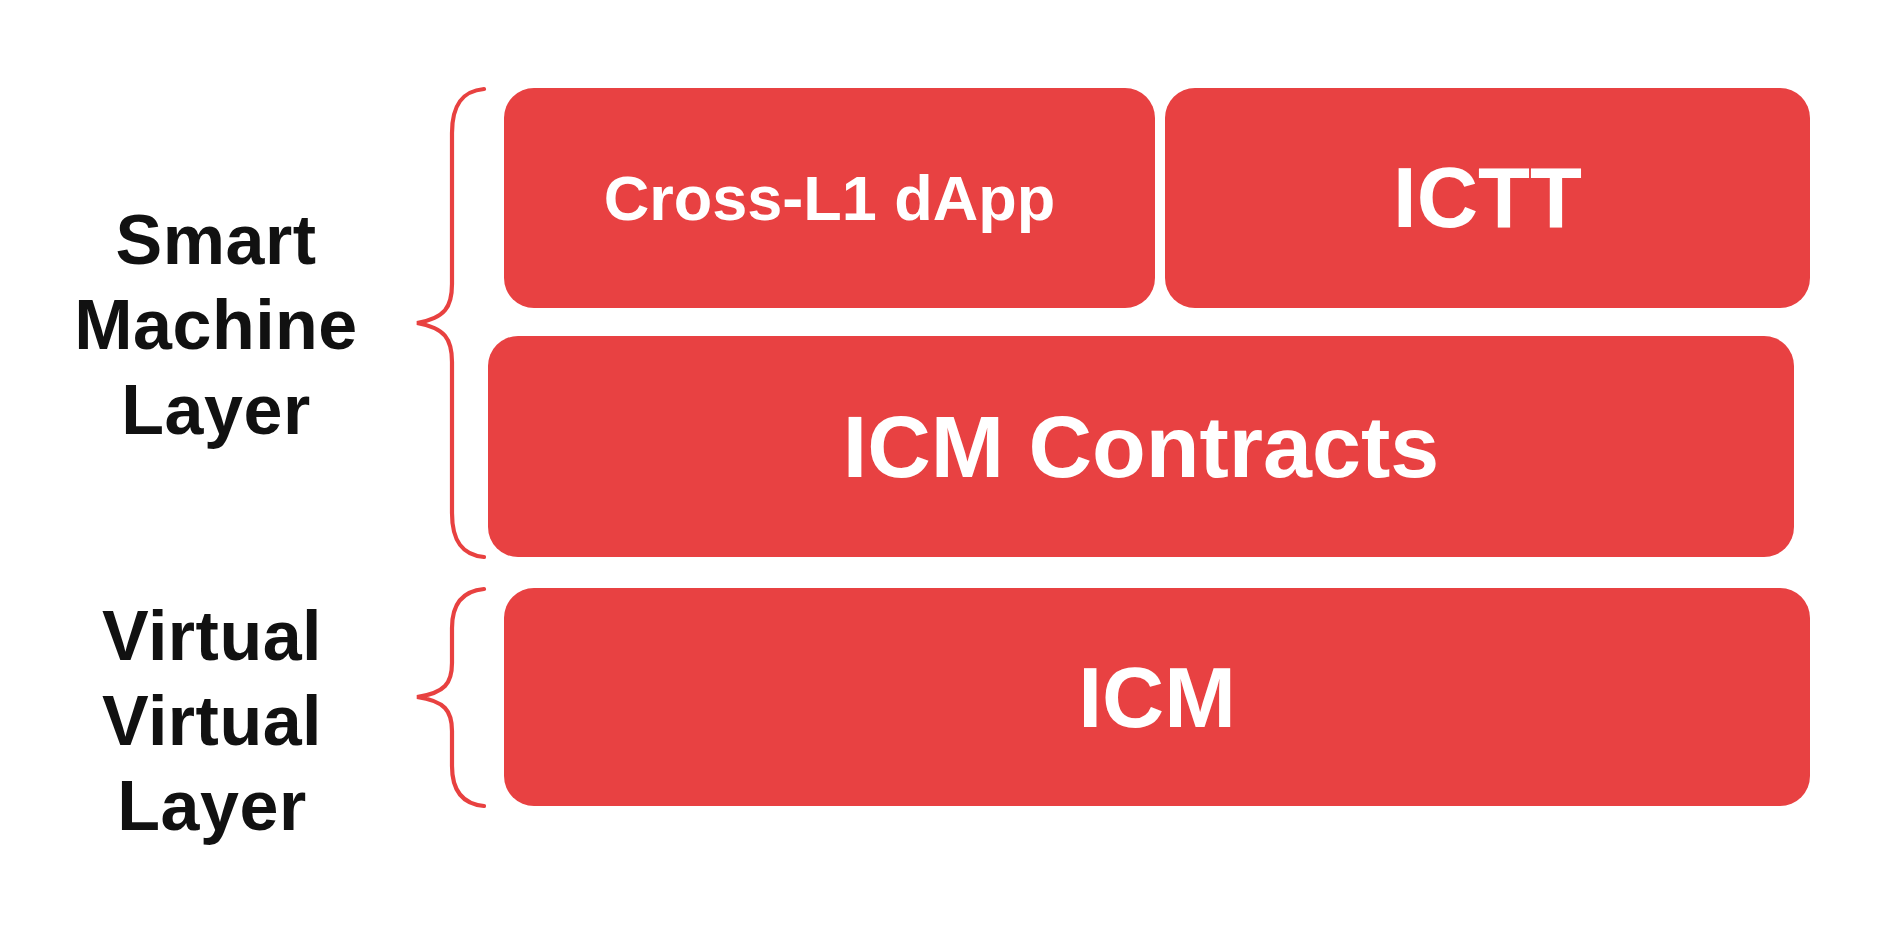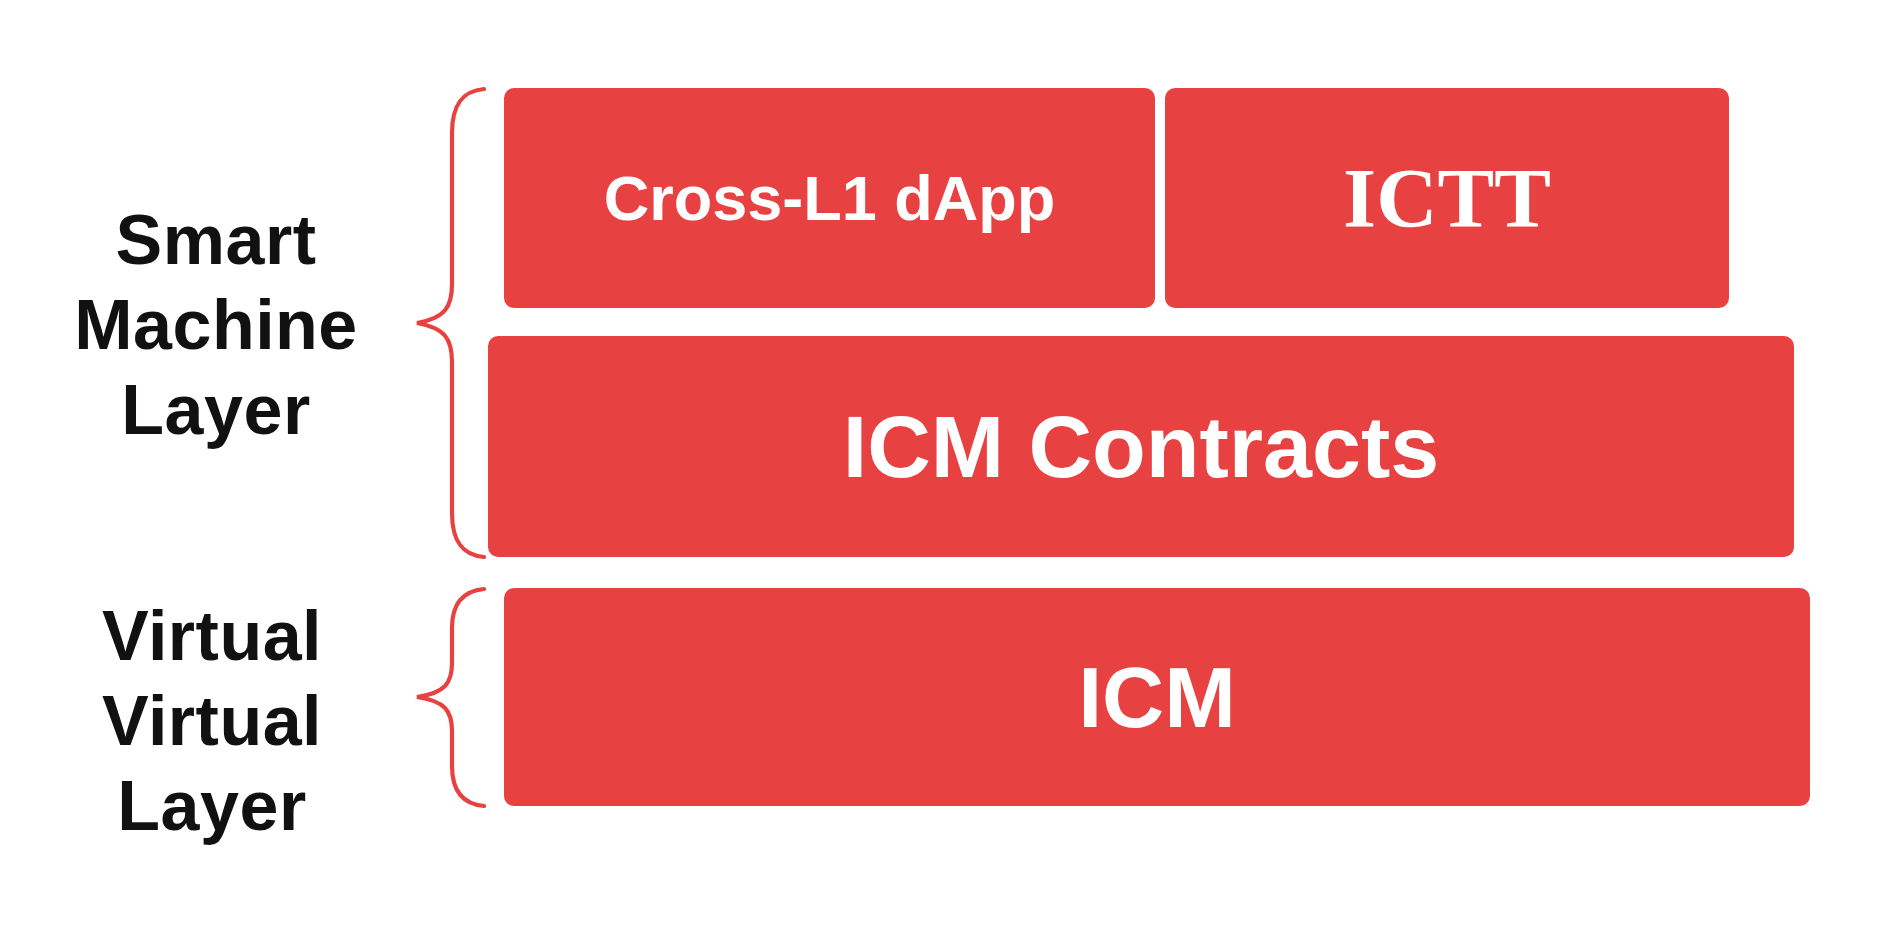--- a/index.html
+++ b/index.html
@@ -38,30 +38,30 @@
     letter-spacing: 0.5px;
     white-space: nowrap;
   }
   .layer-label span { display: block; }
   #label-smart-contract { left: 0px;  top: 198px; width: 432px; }
   #label-virtual-machine { left: 0px; top: 570px; width: 424px; margin-top: 24px; }
 
   .box {
     position: absolute;
     background: #E84142;
-    border-radius: 10px;
+    border-radius: 30px;
     display: flex;
     align-items: center;
     justify-content: center;
     color: #FFFFFF;
     font-weight: 700;
     white-space: nowrap;
   }
   #box-cross-l1-dapp { left: 504px;  top: 88px;  width: 651px;  height: 220px; font-size: 63px; }
-  #box-ictt          { left: 1165px; top: 88px;  width: 564px;  height: 220px; font-size: 85px; font-family: Liberation Serif, serif; }
+  #box-ictt          { left: 1165px; top: 88px;  width: 645px;  height: 220px; font-size: 85px; }
   #box-icm-contracts { left: 488px;  top: 336px; width: 1306px; height: 221px; font-size: 88px; }
   #box-icm           { left: 504px;  top: 588px; width: 1306px; height: 218px; font-size: 86px; }
 </style>
 </head>
 <body>
 
 <div class="diagram">
 
   <svg class="braces" width="1892" height="946" viewBox="0 0 1892 946" aria-hidden="true">
     <path class="brace-path" d="M 484 89

